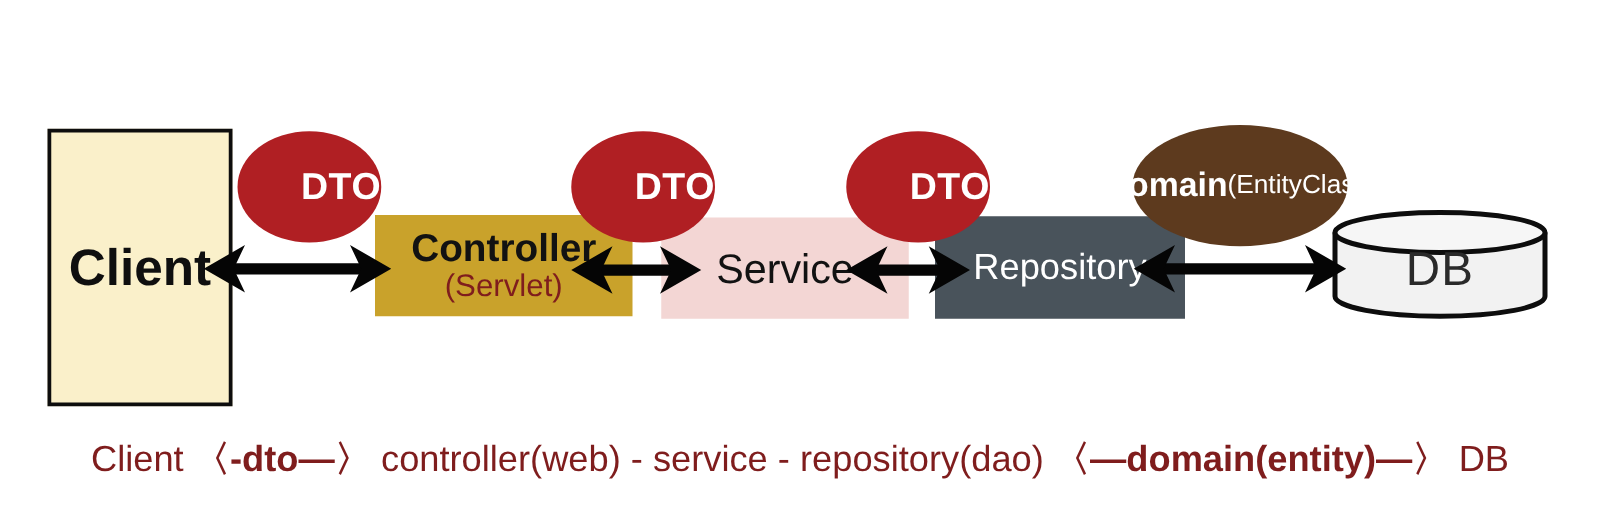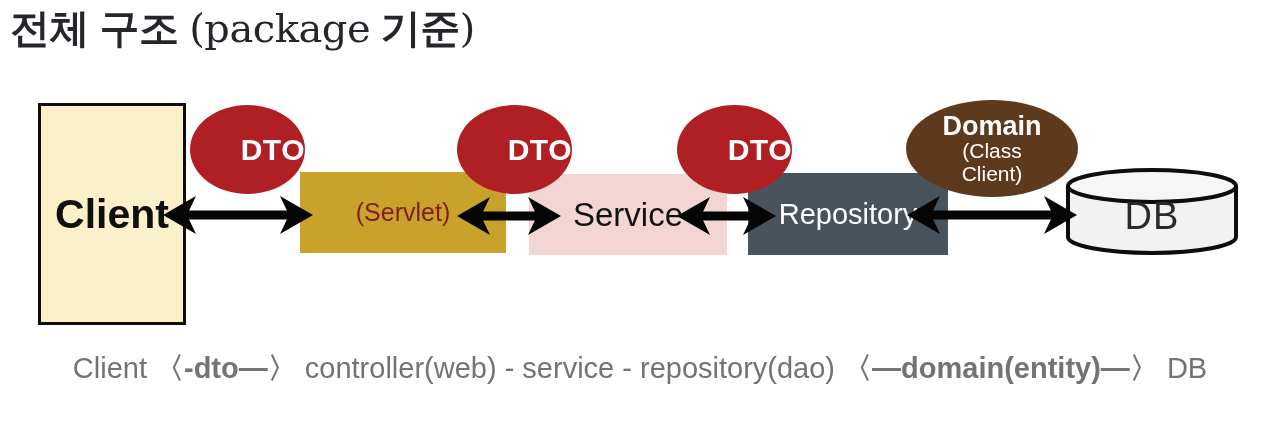--- a/index.html
+++ b/index.html
@@ -40,48 +40,48 @@
   .dto{
     position:absolute;top:105px;width:115px;height:89px;z-index:20;
     background:#b01f23;border-radius:50%;
     display:flex;align-items:center;justify-content:flex-end;
   }
   .dto span{color:#ffffff;font-size:30px;font-weight:600;letter-spacing:0.5px;}
   .dto-1{left:190px;} .dto-2{left:457px;} .dto-3{left:677px;}
   .domain{
     position:absolute;left:906px;top:100px;width:172px;height:97px;z-index:20;
     background:#5d3a1e;border-radius:50%;
-    display:flex;flex-direction:column;align-items:center;justify-content:center;
+    display:flex;flex-direction:row;align-items:center;justify-content:center;
     text-align:center;color:#ffffff;
   }
   .domain-main{font-size:27px;font-weight:700;line-height:1.05;}
   .domain-sub{font-size:21px;line-height:1.08;}
   
   .arrows{position:absolute;left:0;top:0;z-index:30;pointer-events:none;}
   .arrows line{stroke:#050505;stroke-width:9;}
   .arrows polygon{fill:#050505;}
   
   .caption{
     position:absolute;left:0;top:346px;width:100%;text-align:center;
-    font-size:29px;line-height:44px;color:#737373;white-space:nowrap;
+    font-size:29px;line-height:44px;color:#7f1d1d;white-space:nowrap;
   }
   .caption .b{font-weight:800;}
 </style>
 </head>
 <body>
 
 <div class="stage">
 
-  <h1 class="title"><span class="t-ko">전체 구조 </span><span class="t-serif">(package</span><span class="t-ko"> 기준</span><span class="t-serif">)</span></h1>
 
   <div class="node client">
     <div class="client-label">Client</div>
   </div>
 
   <div class="node controller">
+    <div class="controller-label">Controller</div>
     <div class="controller-sub">(Servlet)</div>
   </div>
 
   <div class="node service">
     <div class="service-label">Service</div>
   </div>
 
   <div class="node repository">
     <div class="repository-label">Repository</div>
   </div>
@@ -99,22 +99,22 @@
   </div>
   <div class="dto dto-2">
     <span>DTO</span>
   </div>
   <div class="dto dto-3">
     <span>DTO</span>
   </div>
 
   <div class="domain">
     <div class="domain-main">Domain</div>
-    <div class="domain-sub">(Class</div>
-    <div class="domain-sub">Client)</div>
+    <div class="domain-sub">(Entity</div>
+    <div class="domain-sub">Class)</div>
   </div>
 
   <svg class="arrows" width="1280" height="422" viewBox="0 0 1280 422">
     <g>
       <line x1="181" y1="215" x2="295" y2="215"></line>
       <polygon points="163,215 196,196 187,215 196,234"></polygon>
       <polygon points="313,215 280,196 289,215 280,234"></polygon>
     </g>
     <g>
       <line x1="476" y1="216" x2="542" y2="216"></line>

